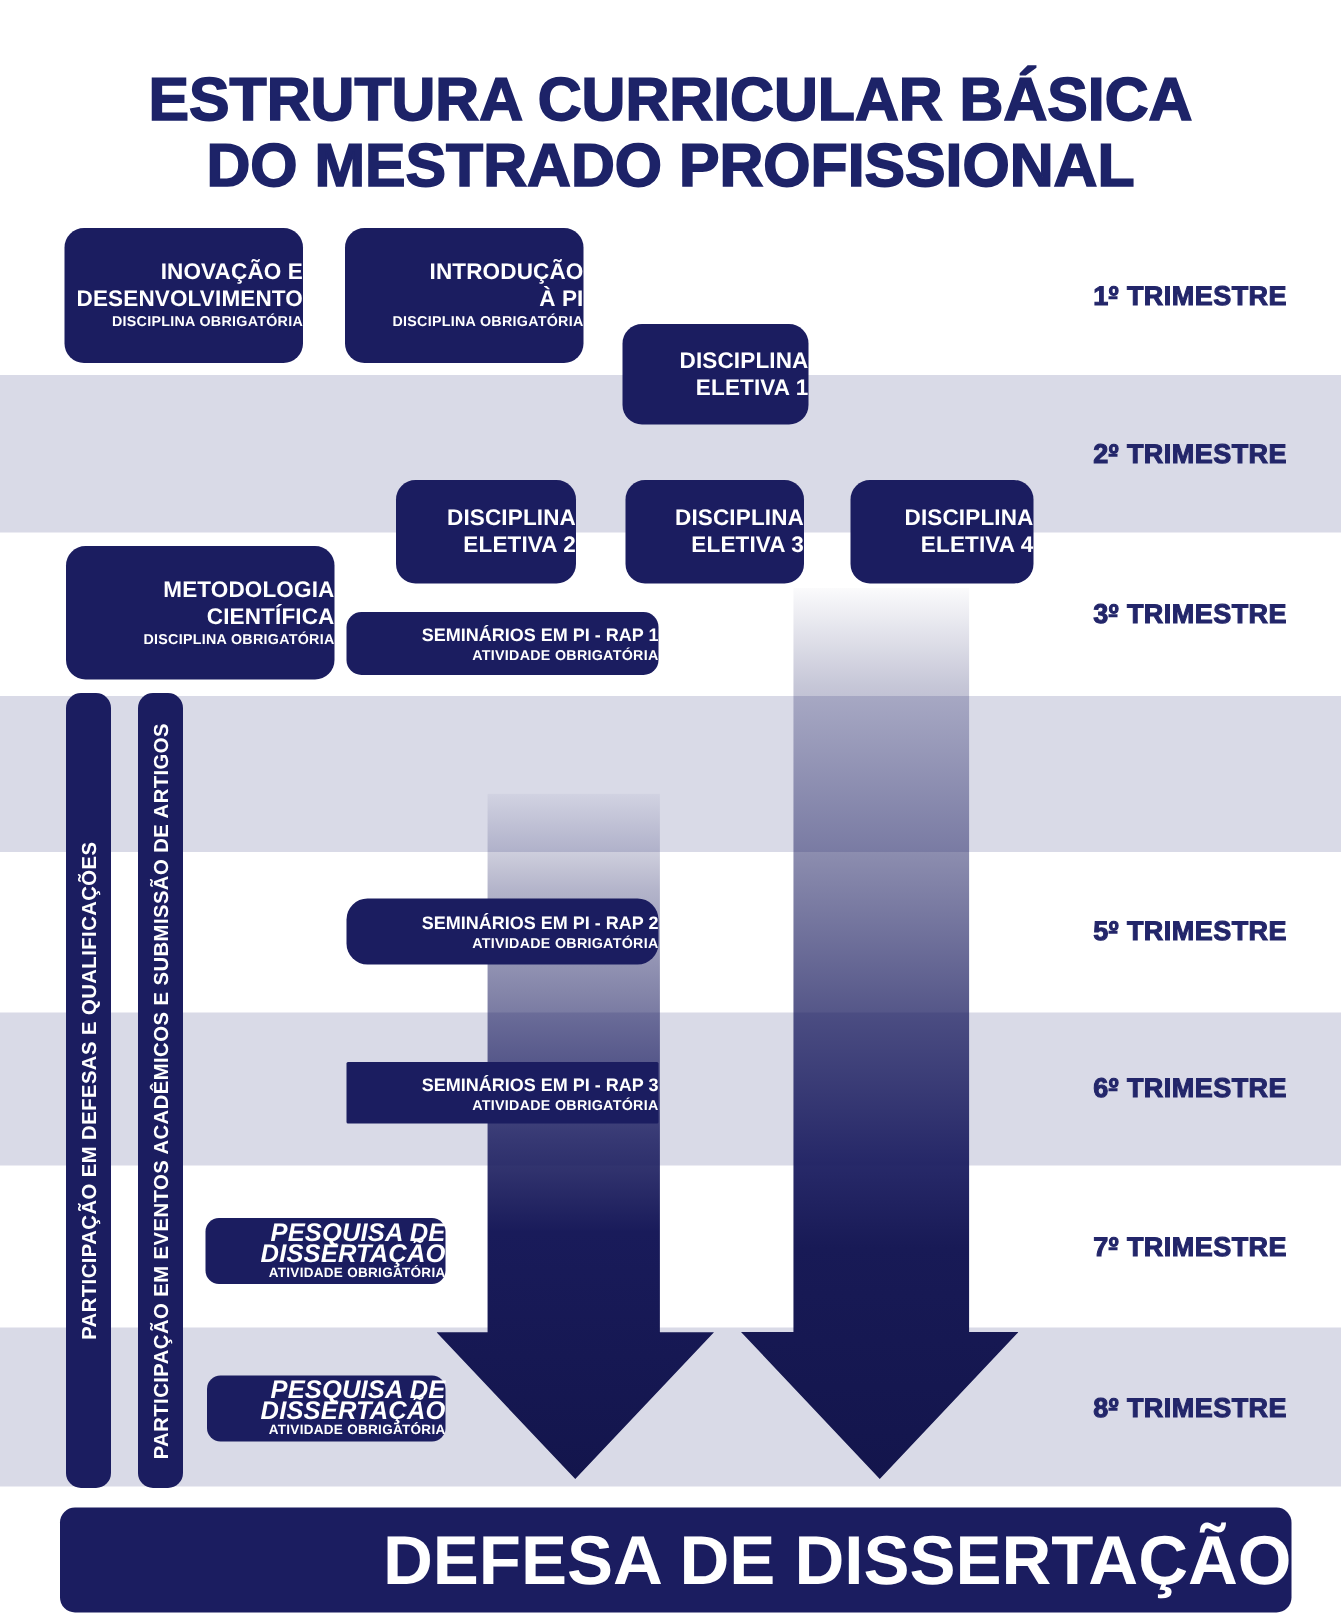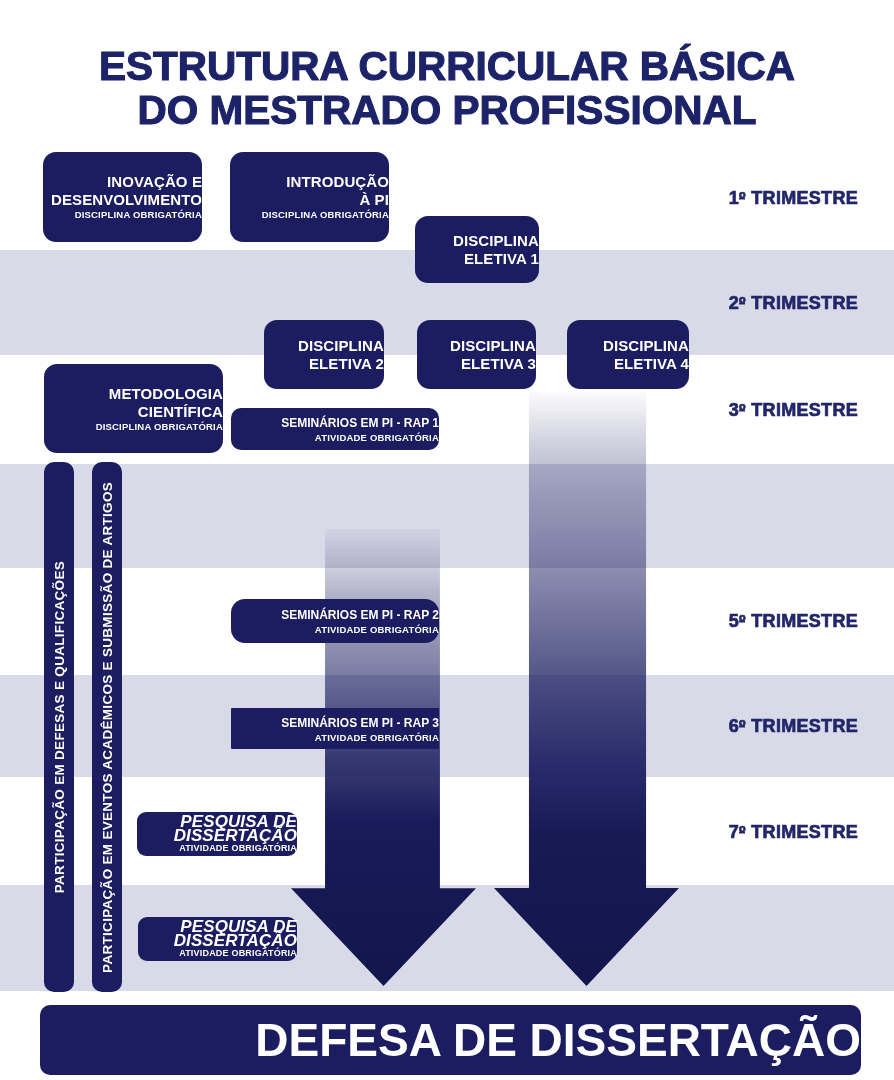--- a/index.html
+++ b/index.html
@@ -127,20 +127,21 @@
     <div>ESTRUTURA CURRICULAR BÁSICA</div>
     <div>DO MESTRADO PROFISSIONAL</div>
   </div>
 
   <div class="trimester-label tl-1">1<span class="ord">º</span> TRIMESTRE</div>
   <div class="trimester-label tl-2">2<span class="ord">º</span> TRIMESTRE</div>
   <div class="trimester-label tl-3">3<span class="ord">º</span> TRIMESTRE</div>
   <div class="trimester-label tl-5">5<span class="ord">º</span> TRIMESTRE</div>
   <div class="trimester-label tl-6">6<span class="ord">º</span> TRIMESTRE</div>
   <div class="trimester-label tl-7">7<span class="ord">º</span> TRIMESTRE</div>
+  <div class="trimester-label tl-8">8<span class="ord">º</span> TRIMESTRE</div>
 
   <div class="arrow arrow-left"></div>
   <div class="arrow arrow-right"></div>
 
   <div class="vbar vbar-1">
     <span>PARTICIPAÇÃO EM DEFESAS E QUALIFICAÇÕES</span>
   </div>
   <div class="vbar vbar-2">
     <span>PARTICIPAÇÃO EM EVENTOS ACADÊMICOS E SUBMISSÃO DE ARTIGOS</span>
   </div>

